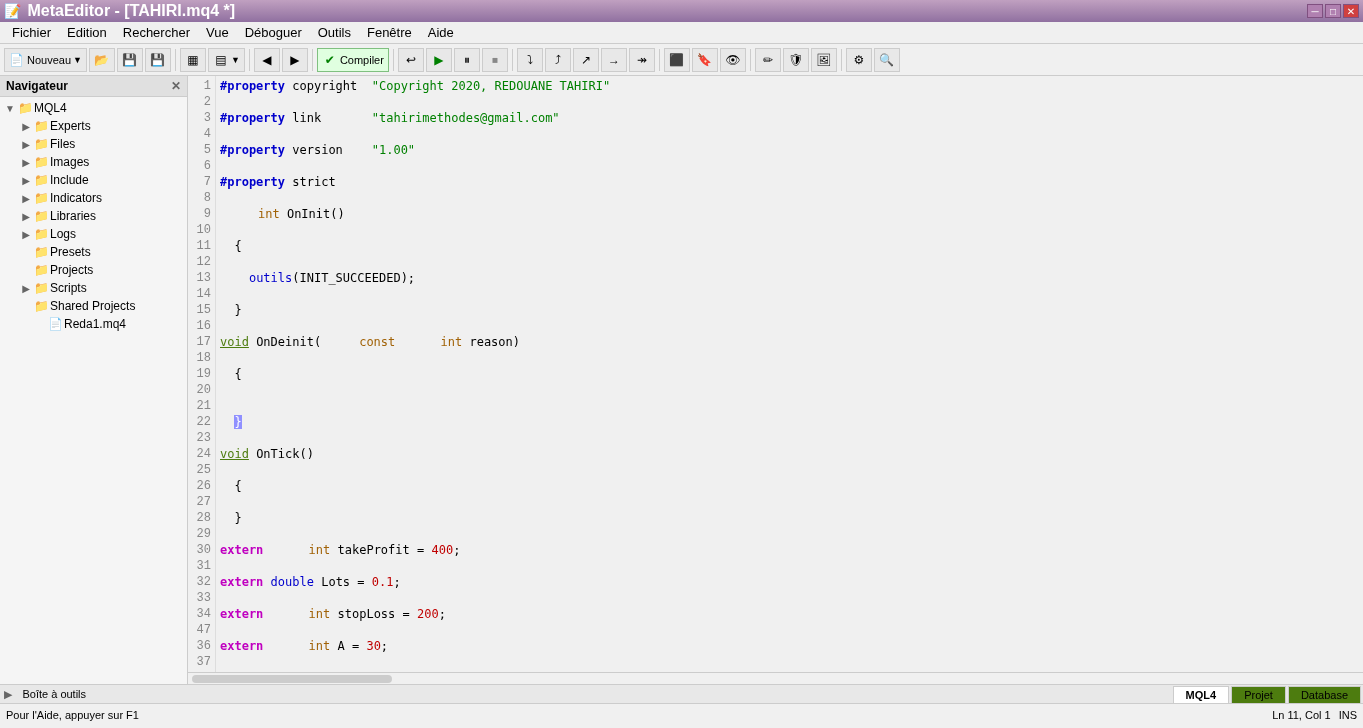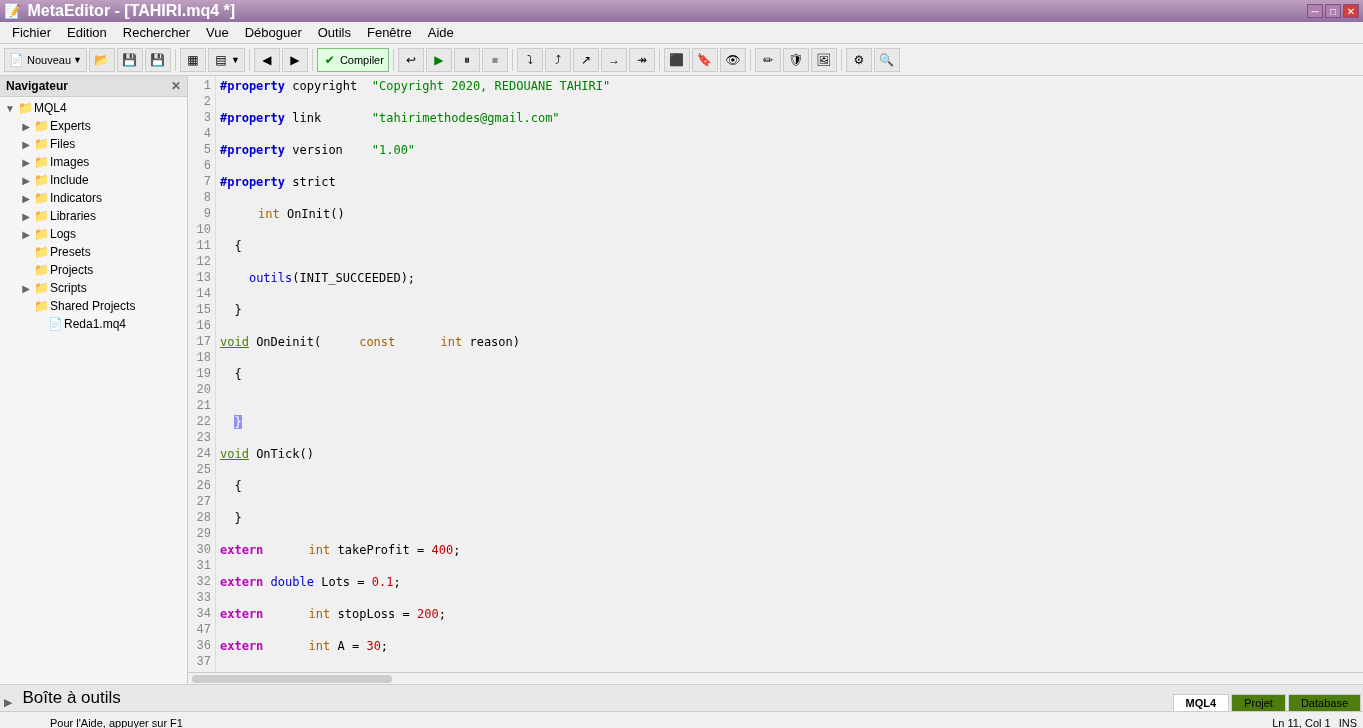--- a/index.html
+++ b/index.html
@@ -46,21 +46,21 @@
     .c-int { color: #a16207; margin-left: 38px; }
     .c-void { color: #4d7c0f; text-decoration: underline; }
     .c-extern { color: #c000c0; font-weight: bold; text-align: center; }
     .c-keyword { color: #0000cc; }
     .c-number { color: #c00000; }
     .bottom-tab { padding: 2px 12px; border: 1px solid #ccc; background: #4d7c0f; cursor: pointer; font-size: 11px; border-bottom: none; margin-right: 2px; }
     .bottom-tab.active { background: #fff; font-weight: bold; }
     
     
     #status-bar { height: 22px; background: #f0f0f0; border-top: 1px solid #ccc; display: flex; align-items: center; padding: 0 6px; font-size: 11px; justify-content: space-between; }
-    #status-left { display: flex; align-items: center; gap: 4px; margin-left: 44px; }
+    #status-left { display: flex; align-items: center; gap: 4px; }
     #status-right { display: flex; align-items: center; gap: 8px; margin-left: 20px; }
     
     
     #editor-wrapper { display: flex; flex-direction: column; flex: 1; overflow: hidden; }
     #editor-scroll { flex: 1; overflow: auto; display: flex; }
     
     .line { display: block; }
     
     pre { margin: 0; }
   </style>
@@ -344,21 +344,21 @@
 
     <div style="height: 12px; background: #f0f0f0; border-top: 1px solid #ccc; display: flex; align-items: center; padding: 0 4px;">
       <div style="width: 200px; height: 8px; background: #ccc; border-radius: 4px;"></div>
     </div>
   </div>
 </div>
 
 <div style="display: flex; align-items: stretch; background: #e8e8e8; border-top: 1px solid #ccc;">
   <div style="display: flex; align-items: flex-end; flex: 1;">
     <div style="padding: 2px 4px; display: flex; align-items: center; cursor: pointer; font-size: 11px; color: #666;">▶</div>
-    <span style="font-size: 17px; padding: 3px 6px;">Boîte à outils</span>
+    <span style="font-size: 11px; padding: 3px 6px;">Boîte à outils</span>
     <div style="flex: 1;"></div>
     <div class="bottom-tab active">MQL4</div>
     <div class="bottom-tab">Projet</div>
     <div class="bottom-tab">Database</div>
   </div>
 </div>
 
 <div id="status-bar">
   <div id="status-left">
     <span>Pour l'Aide, appuyer sur F1</span>

